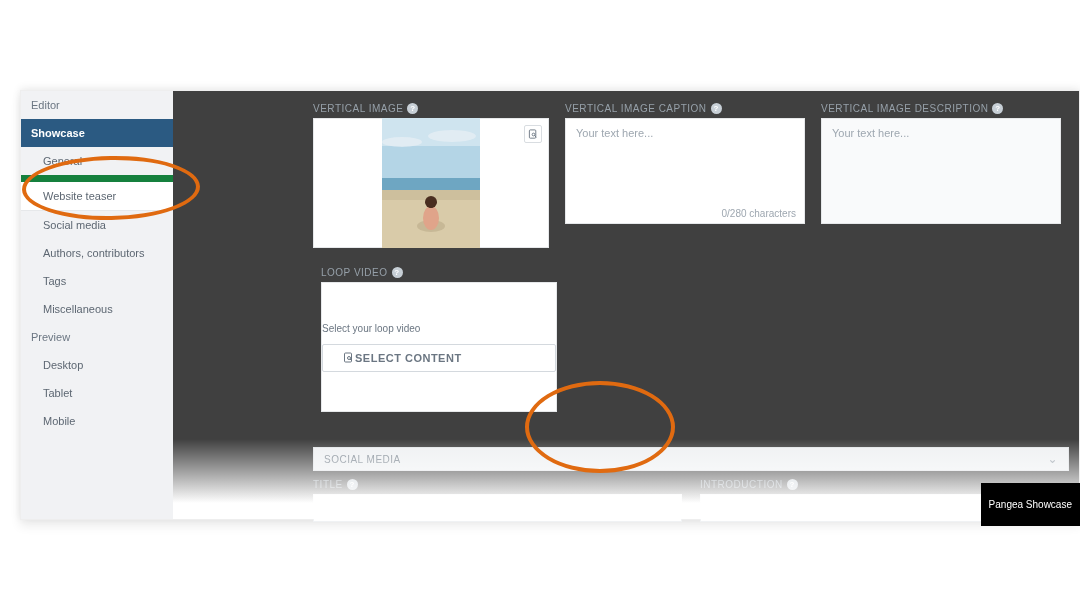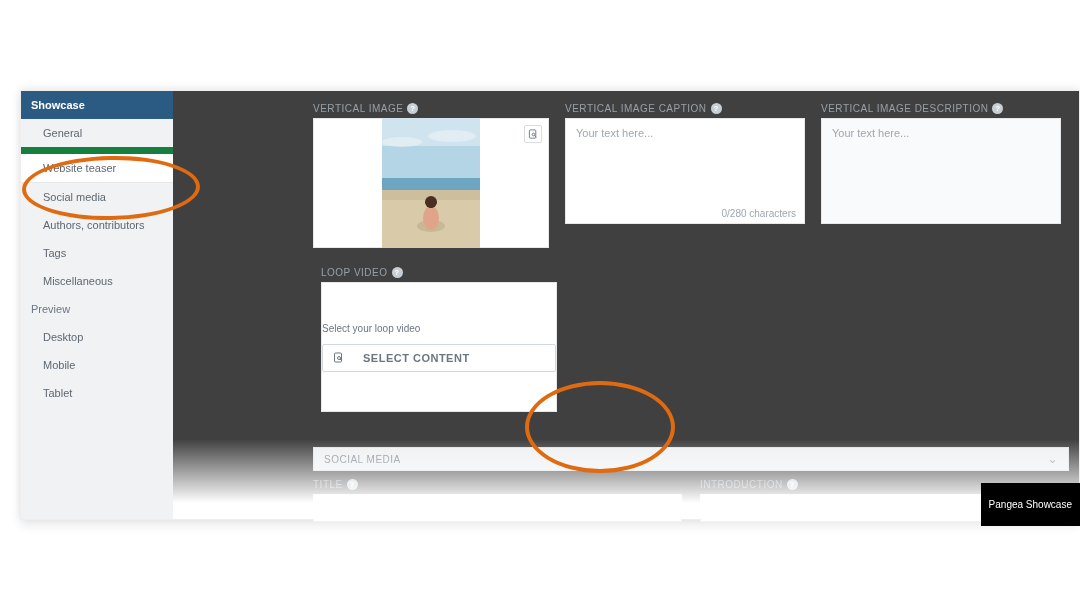--- a/index.html
+++ b/index.html
@@ -104,24 +104,24 @@
     .loop-col { position: absolute; left: 148px; top: 176px; }
     .loop-box {
       width: 236px; height: 130px;
       background: #fff; border: 1px solid #e6e8ea;
       display: flex; flex-direction: column;
       justify-content: center;
       gap: 10px;
     }
     .loop-text { font-size: 10px; color: #6b7682; }
     .select-btn {
-      display: flex; align-items: center; gap: 18px;
+      display: flex; align-items: center; gap: 0;
       font-size: 11px; font-weight: 700; color: #6b7682;
       letter-spacing: 0.5px;
-      padding: 7px 10px;
+      padding: 7px 20px;
       background: #ffffff;
       border: 1px solid #d4d9de;
       border-radius: 2px;
       cursor: pointer;
     }
 
     
     .accordion {
       position: absolute; left: 140px; right: 10px; top: 356px;
       height: 24px; background: #eef0f2; border: 1px solid #e1e4e7;
@@ -165,32 +165,33 @@
       font-size: 10px; padding: 16px 8px;
       font-weight: 400;
     }
   </style>
 </head>
 <body>
 
 <div class="screenshot-frame">
 
   <div class="sidebar">
+    <div class="sidebar-group-header">Editor</div>
     <div class="sidebar-item-selected-band"><span>Showcase</span></div>
     <div class="sidebar-item"><span>General</span></div>
     <div class="sidebar-item sidebar-active-white"><span>Website teaser</span></div>
     <div class="sidebar-item"><span>Social media</span></div>
     <div class="sidebar-item"><span>Authors, contributors</span></div>
     <div class="sidebar-item"><span>Tags</span></div>
     <div class="sidebar-item"><span>Miscellaneous</span></div>
 
     <div class="sidebar-group-header">Preview</div>
     <div class="sidebar-item"><span>Desktop</span></div>
+    <div class="sidebar-item"><span>Tablet</span></div>
     <div class="sidebar-item"><span>Mobile</span></div>
-    <div class="sidebar-item"><span>Tablet</span></div>
   </div>
 
   <div class="main">
 
     <div class="row top">
 
       <div>
         <div class="field-label">
           <span>VERTICAL IMAGE</span>
           <span class="help-icon">?</span>

